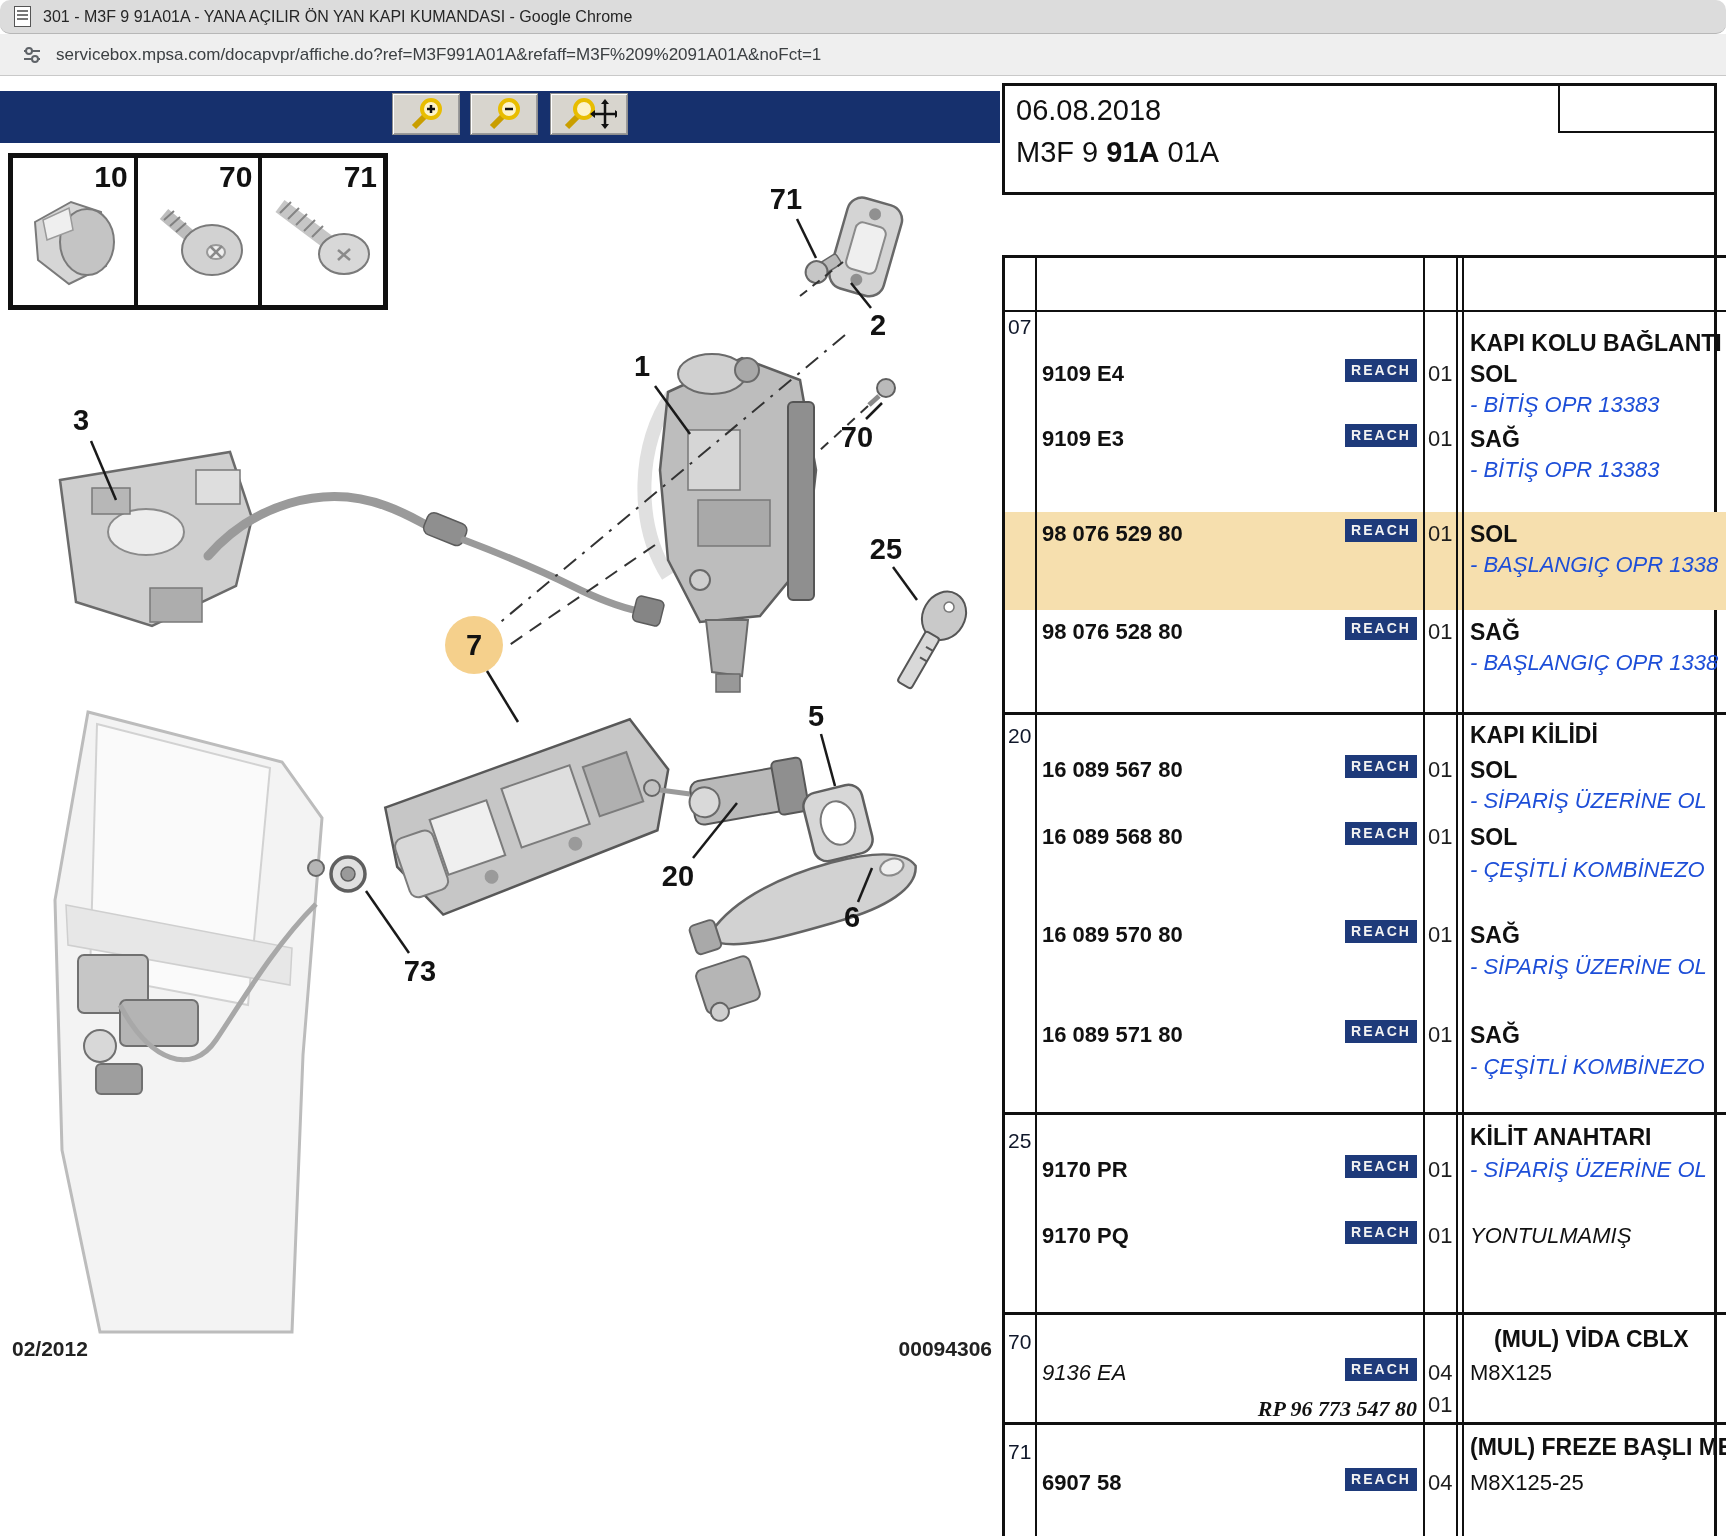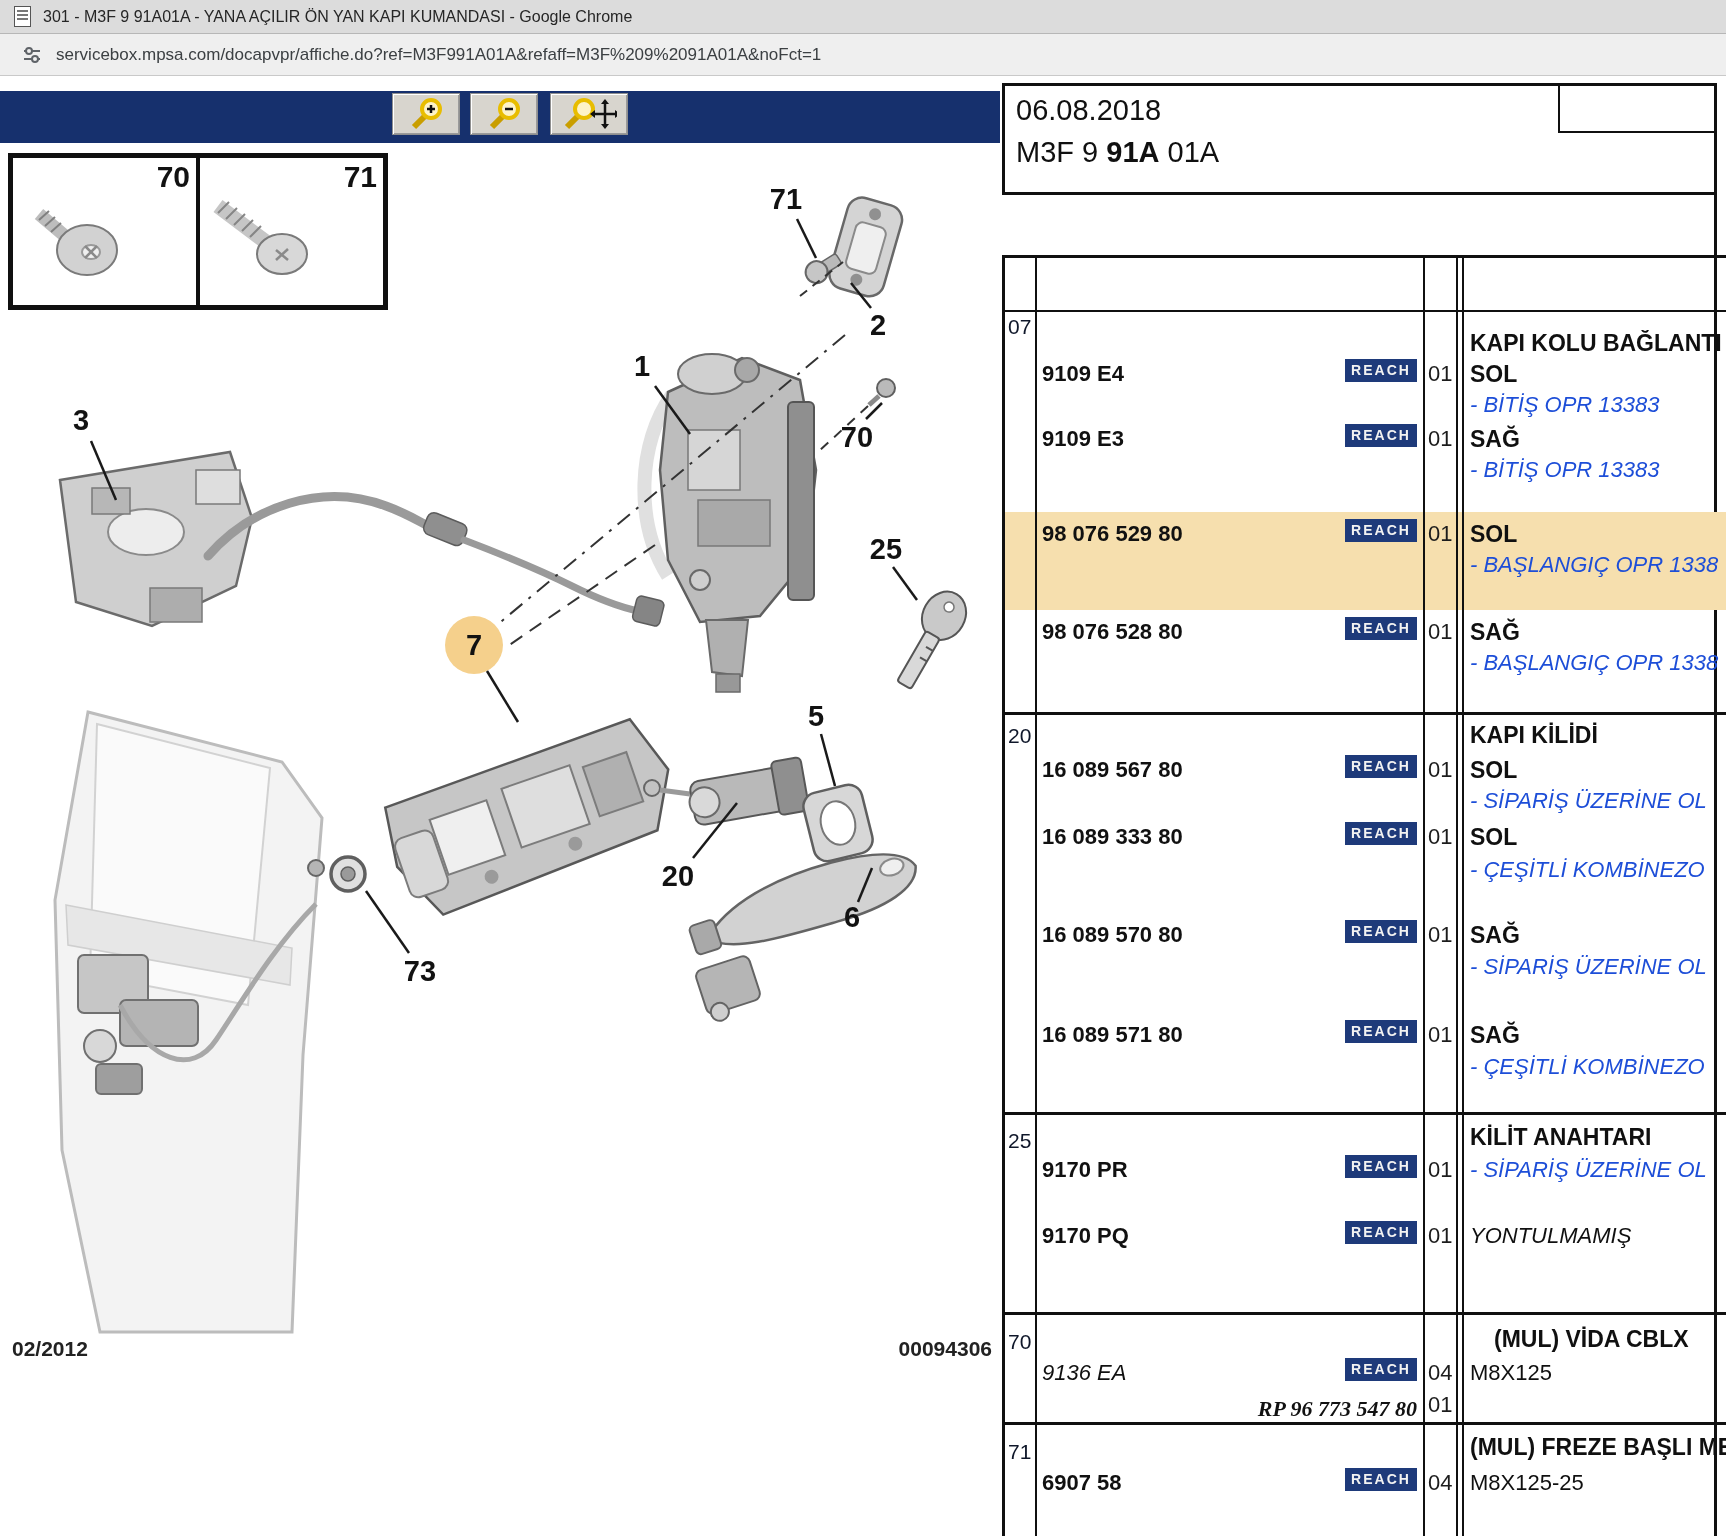--- a/index.html
+++ b/index.html
@@ -1,20 +1,20 @@
 <!DOCTYPE html>
 <html><head>
 <meta charset="utf-8">
 <style>
   html,body{margin:0;padding:0;background:#fff;}
   #app{position:relative;width:1726px;height:1536px;background:#fff;overflow:hidden;
        font-family:"Liberation Sans",sans-serif;}
   
   .titlebar{position:absolute;left:0;top:0;width:1726px;height:33px;background:#dcdcdc;
-            border-bottom:1px solid #b7b7b7;display:flex;align-items:center;z-index:5;}
+            border-bottom:1px solid #b7b7b7;display:flex;align-items:center;z-index:5;border-radius:10px;}
   .titlebar .doc-ico{width:15px;height:19px;margin-left:14px;background:#fff;border:1.5px solid #555;
             position:relative;flex:none;}
   .titlebar .doc-ico:before{content:"";position:absolute;left:2px;top:3px;right:2px;height:2px;background:#777;
             box-shadow:0 4px 0 #777,0 8px 0 #777;}
   .titlebar .ttl{margin-left:12px;font-size:16px;color:#262626;white-space:nowrap;}
   .urlbar{position:absolute;left:0;top:34px;width:1726px;height:41px;background:#efefef;
           border-bottom:1px solid #c9c9c9;display:flex;align-items:center;z-index:5;}
   .urlbar .url{margin-left:14px;font-size:17px;color:#3c4043;white-space:nowrap;}
   .tune{margin-left:22px;flex:none;}
   
@@ -101,20 +101,28 @@
             <path d="M44 32 l-4 -5 h8 z"></path>
           <path d="M29 17 l5 -4 v8 z"></path>
             <path d="M59 17 l-5 -4 v8 z"></path>
         </g>
       </svg>
     </div>
   </div>
 
   <div class="legend">
     <div class="lcell">
+      <span class="lnum">10</span>
+      <svg class="lart" width="122" height="120" viewBox="0 0 122 120">
+        <path d="M22 42 L58 22 L88 32 L93 86 L56 104 L25 80 Z" fill="#d6d6d6" stroke="#7a7a7a" stroke-width="2"></path>
+        <ellipse cx="74" cy="62" rx="27" ry="33" fill="#c4c4c4" stroke="#7a7a7a" stroke-width="2"></ellipse>
+        <path d="M30 40 L56 28 L60 50 L34 60 Z" fill="#efefef" stroke="#9a9a9a" stroke-width="1.5"></path>
+      </svg>
+    </div>
+    <div class="lcell">
       <span class="lnum">70</span>
       <svg class="lart" width="122" height="120" viewBox="0 0 122 120">
         <line x1="26" y1="34" x2="52" y2="56" stroke="#bdbdbd" stroke-width="13"></line>
         <g stroke="#808080" stroke-width="2">
           <line x1="26" y1="40" x2="36" y2="31"></line>
             <line x1="32" y1="46" x2="42" y2="37"></line>
           <line x1="38" y1="52" x2="48" y2="43"></line>
         </g>
         <ellipse cx="74" cy="70" rx="30" ry="25" fill="#d2d2d2" stroke="#7a7a7a" stroke-width="2"></ellipse>
         <ellipse cx="78" cy="72" rx="9" ry="7" fill="#efefef" stroke="#9a9a9a" stroke-width="2"></ellipse>
@@ -325,21 +333,21 @@
         <div class="abs dbold" style="left:1470px;top:619px;">SAĞ</div>
         <div class="abs note" style="left:1470px;top:650px;overflow:hidden;width:256px;">- BAŞLANGIÇ OPR 1338</div>
         <div class="abs hline" style="left:1002px;top:712px;width:724px;"></div>
         <div class="abs grpnum" style="left:1008px;top:724px;">20</div>
         <div class="abs dtitle" style="left:1470px;top:722px;overflow:hidden;width:256px;">KAPI KİLİDİ</div>
         <div class="abs pnum" style="left:1042px;top:757px;">16 089 567 80</div>
         <div class="abs reach" style="left:1345px;top:755px;">REACH</div>
         <div class="abs qty" style="left:1428px;top:757px;">01</div>
         <div class="abs dbold" style="left:1470px;top:757px;">SOL</div>
         <div class="abs note" style="left:1470px;top:788px;overflow:hidden;width:256px;">- SİPARİŞ ÜZERİNE OL</div>
-        <div class="abs pnum" style="left:1042px;top:824px;">16 089 333 80</div>
+        <div class="abs pnum" style="left:1042px;top:824px;">16 089 568 80</div>
         <div class="abs reach" style="left:1345px;top:822px;">REACH</div>
         <div class="abs qty" style="left:1428px;top:824px;">01</div>
         <div class="abs dbold" style="left:1470px;top:824px;">SOL</div>
         <div class="abs note" style="left:1470px;top:857px;overflow:hidden;width:256px;">- ÇEŞİTLİ KOMBİNEZO</div>
         <div class="abs pnum" style="left:1042px;top:922px;">16 089 570 80</div>
         <div class="abs reach" style="left:1345px;top:920px;">REACH</div>
         <div class="abs qty" style="left:1428px;top:922px;">01</div>
         <div class="abs dbold" style="left:1470px;top:922px;">SAĞ</div>
         <div class="abs note" style="left:1470px;top:954px;overflow:hidden;width:256px;">- SİPARİŞ ÜZERİNE OL</div>
         <div class="abs pnum" style="left:1042px;top:1022px;">16 089 571 80</div>

